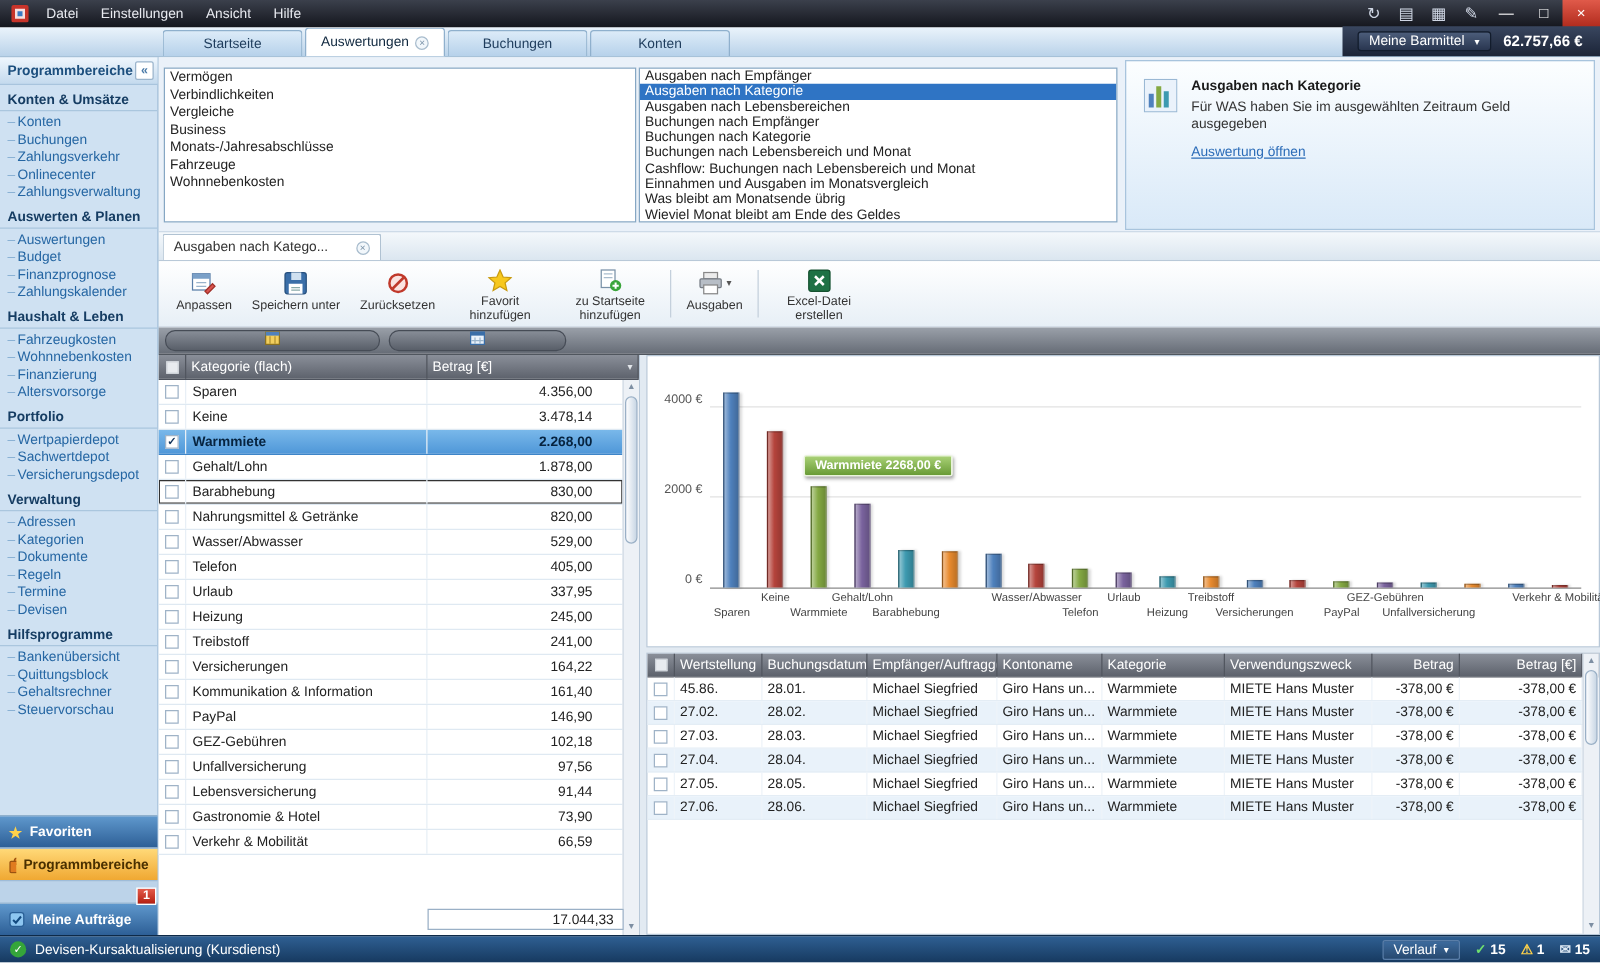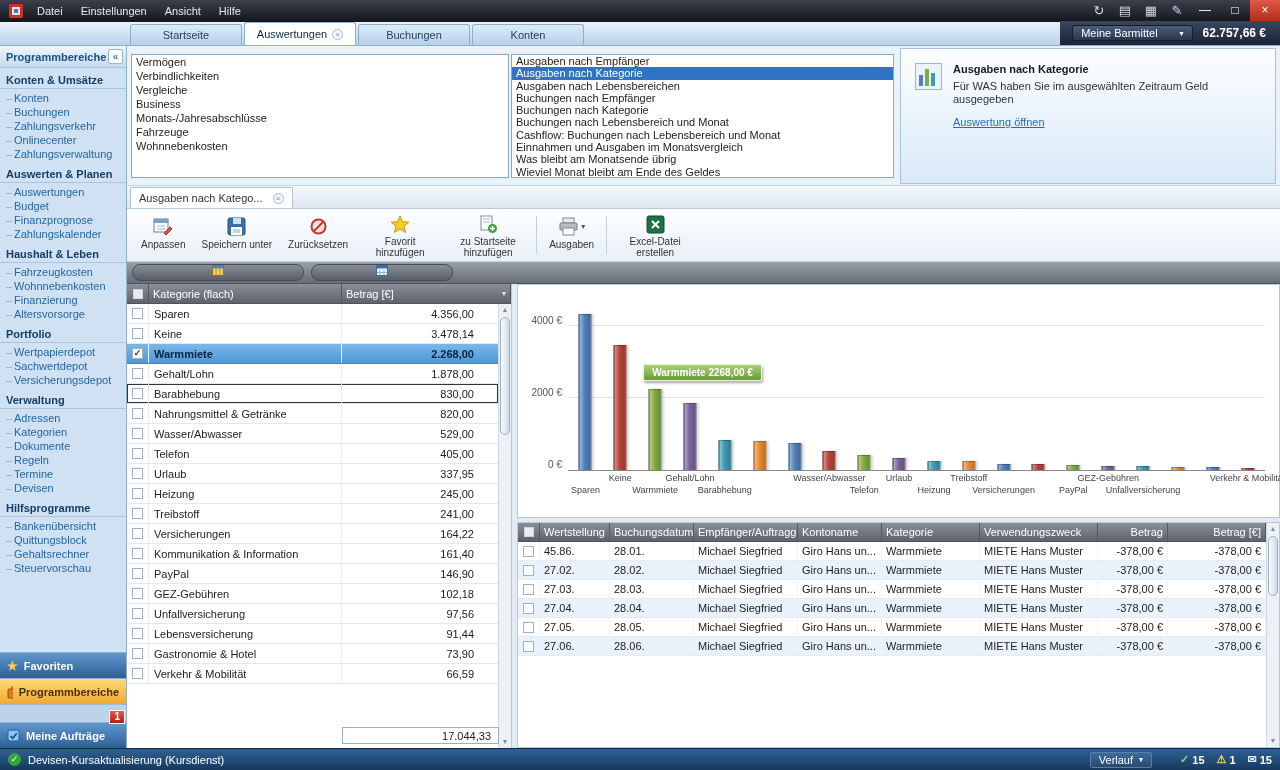--- a/index.html
+++ b/index.html
@@ -20,21 +20,21 @@
   .tabbar { position:absolute; top:22px; left:0; right:0; height:24px;
     background:linear-gradient(#eaf3fb,#b9d2e9); border-bottom:1px solid #8fb0cd; display:flex; align-items:flex-end; padding-left:130px; }
   .tab { height:21px; min-width:112px; display:flex; align-items:center; justify-content:center; gap:5px; padding:0 10px;
     margin-right:2px; background:linear-gradient(#dcebf8,#b6d1ea); border:1px solid #8fb0cd; border-bottom:none;
     border-radius:3px 3px 0 0; color:#1e3c5c; }
   .tab.active { background:#fff; height:23px; color:#10283f; }
   .tab-close { color:#7a92a8; border:1px solid #a8bccd; border-radius:50%; width:11px; height:11px; line-height:9px; text-align:center; font-size:8px; background:#f2f7fb; }
   .tabbar-right { margin-left:auto; height:24px; display:flex; align-items:center; gap:10px;
     background:linear-gradient(#39465f,#1b2437); padding:0 14px 0 12px; }
   .account-btn { background:linear-gradient(#4c5d7a,#293650); border:1px solid #121c2c; border-radius:3px; color:#fff;
-    padding:1px 8px; display:flex; gap:22px; align-items:center; font-size:11px; }
+    padding:1px 8px; display:flex; gap:8px; align-items:center; font-size:11px; }
   .balance { color:#fff; font-weight:bold; font-size:12px; }
 
   
   .sidebar { position:absolute; top:46px; left:0; width:127px; bottom:22px; background:#cfe1f2; border-right:1px solid #8fb0cd; display:flex; flex-direction:column; }
   .sidebar-header { height:22px; background:linear-gradient(#eef6fd,#c4daee); border-bottom:1px solid #a8c4dd;
     display:flex; align-items:center; padding:0 3px 0 6px; color:#1c4f7e; font-weight:bold; }
   .collapse-btn { margin-left:auto; width:15px; height:15px; background:#fff; border:1px solid #9ab4cc; border-radius:2px;
     text-align:center; line-height:13px; color:#4a7aa8; font-size:10px; }
   .sb-scroll { overflow:hidden; flex:1; padding-top:2px; }
   .sb-section { margin-bottom:3px; }
@@ -64,21 +64,21 @@
   .info-panel { position:absolute; left:773px; right:4px; top:2px; height:136px;
     background:linear-gradient(#fcfeff,#d9e9f8); border:1px solid #a8c4dd; padding:14px 14px 10px 52px; }
   .info-icon { position:absolute; left:14px; top:14px; }
   .info-title { font-weight:bold; margin-bottom:5px; color:#1a1a1a; }
   .info-desc { color:#333; margin-bottom:10px; line-height:13px; }
   .info-link { color:#2b6cb8; text-decoration:underline; cursor:pointer; }
 
   .report-tabstrip { position:absolute; top:140px; left:0; right:0; height:23px;
     background:linear-gradient(#f4f8fb,#dbe6f0); border-bottom:1px solid #b9c9d8; }
   .report-tab { position:absolute; left:3px; bottom:0; height:21px; background:#fff; border:1px solid #b0c2d2; border-bottom:none;
-    border-radius:2px 2px 0 0; display:flex; align-items:center; gap:10px; padding:0 8px; color:#333; }
+    border-radius:2px 2px 0 0; display:flex; align-items:center; gap:22px; padding:0 8px; color:#333; }
 
   .toolbar { position:absolute; top:163px; left:0; right:0; height:53px;
     background:linear-gradient(#ffffff,#e7eff6); border-bottom:1px solid #c8d4e0; display:flex; align-items:stretch; padding:2px 6px; }
   .tb-btn { display:flex; flex-direction:column; align-items:center; padding:3px 7px 1px; color:#333;
     font-size:10px; text-align:center; line-height:11px; border:1px solid transparent; border-radius:2px; }
   .tb-icon { height:22px; display:flex; align-items:center; gap:2px; margin-bottom:2px; }
   .tb-label { max-width:72px; }
   .tb-sep { width:1px; background:#c4d0dc; margin:5px 4px; }
   .tb-dd { font-size:8px; color:#555; }
 
@@ -137,21 +137,21 @@
   .tx-row .tx-cell { border-right:1px solid #eef4f9; color:#222; }
   .c0 { width:22px; display:flex; align-items:center; justify-content:center; }
   .c1 { width:70px; } .c2 { width:84px; } .c3 { width:104px; } .c4 { width:84px; } .c5 { width:98px; } .c6 { width:118px; }
   .c7 { width:70px; text-align:right; } .c8 { flex:1; text-align:right; }
   .neg { color:#cc2020; }
 
   
   .statusbar { position:absolute; bottom:0; left:0; right:0; height:22px; background:linear-gradient(#2f6093,#16395f);
     display:flex; align-items:center; color:#fff; padding:0 8px; gap:7px; border-top:1px solid #0e2a48; }
   .st-check { width:13px; height:13px; border-radius:50%; background:#35a53a; color:#fff; font-size:9px; line-height:13px; text-align:center; }
-  .status-right { margin-left:auto; display:flex; align-items:center; gap:28px; }
+  .status-right { margin-left:auto; display:flex; align-items:center; gap:12px; }
   .verlauf-btn { border:1px solid #5a7ea8; background:linear-gradient(#3d6b9e,#27496f); padding:1px 8px; border-radius:2px; display:flex; gap:6px; align-items:center; }
   .counter { display:flex; align-items:center; gap:3px; font-weight:bold; }
   .ic-ok { color:#6fe06f; } .ic-warn { color:#ffd24a; } .ic-mail { color:#dce8f4; }
 </style>
 </head>
 <body>
 
 <div class="menubar">
   <span class="app-icon">
     <svg width="14" height="14">

